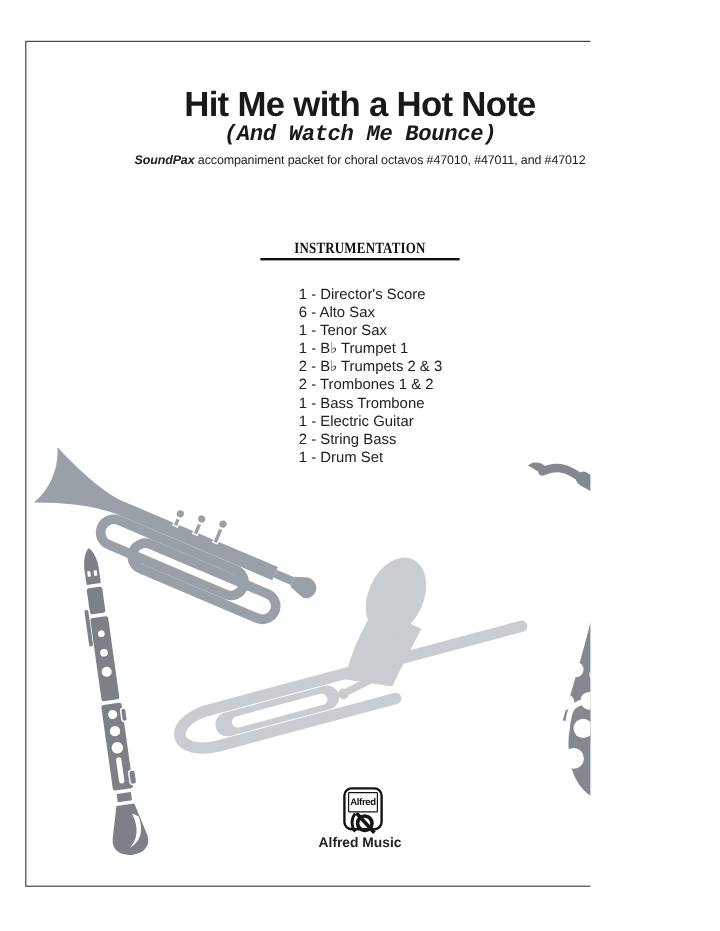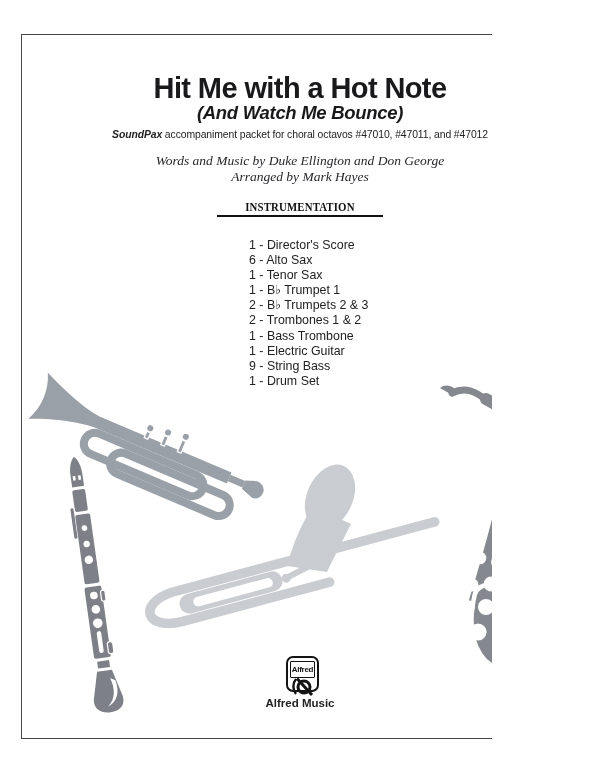--- a/index.html
+++ b/index.html
@@ -2,21 +2,21 @@
 <html><head>
 <meta charset="utf-8">
 <style>
   html,body{margin:0;padding:0;background:#fff;}
   .page{position:relative;width:492px;height:776px;background:#fff;overflow:hidden;
         font-family:"Liberation Sans","DejaVu Sans",sans-serif;color:#1c1c1e;}
   .page-frame{position:absolute;left:21px;top:34px;width:556px;height:703px;
         border:1.6px solid #44474b;}
   .centered{position:absolute;left:0;width:600px;text-align:center;}
   .title{top:72px;font-size:29px;font-weight:700;letter-spacing:-0.6px;color:#19191b;}
-  .subtitle{top:102px;font-size:18.5px;font-weight:700;font-style:italic;letter-spacing:-0.3px;color:#19191b;}
+  .subtitle{top:102px;font-size:18.5px;font-weight:700;font-style:italic;letter-spacing:-0.3px;color:#19191b;font-family:Liberation Mono, monospace;}
   .packet-note{top:129px;font-size:10.4px;letter-spacing:-0.1px;color:#222;}
   .packet-note b{font-style:italic;}
   .credits{top:153px;font-family:"Liberation Serif","DejaVu Serif",serif;
         font-style:italic;font-size:13.5px;line-height:16px;color:#26262a;}
   .instr-head{top:199px;font-size:13px;font-weight:700;letter-spacing:0.2px;color:#111;font-family:Liberation Serif, serif;}
   .instr-head span{display:inline-block;transform:scaleX(0.83);}
   .instr-rule{position:absolute;left:217px;top:215px;width:166px;height:2px;background:#111;}
   .instr-list{position:absolute;left:233px;top:222px;margin:16px;padding:0;list-style:none;
         font-size:12.4px;line-height:15.1px;color:#222;}
   .art{position:absolute;left:0;top:0;}
@@ -115,37 +115,33 @@
         <circle cx="459" cy="640" r="7.2"></circle>
           <circle cx="478" cy="632" r="8.6"></circle>
         <circle cx="500" cy="627" r="8"></circle>
       </g>
     </g>
   </svg>
 
   <h1 class="centered title" style="margin:0;">Hit Me with a Hot Note</h1>
   <div class="centered subtitle">(And Watch Me Bounce)</div>
   <div class="centered packet-note"><b>SoundPax</b><span> accompaniment packet for choral octavos #47010, #47011, and #47012</span></div>
-  <div class="centered credits">
-    <div>Words and Music by Duke Ellington and Don George</div>
-    <div>Arranged by Mark Hayes</div>
-  </div>
 
   <div class="centered instr-head"><span>INSTRUMENTATION</span></div>
   <div class="instr-rule"></div>
   <ul class="instr-list">
     <li>1 - Director's Score</li>
     <li>6 - Alto Sax</li>
     <li>1 - Tenor Sax</li>
     <li>1 - B♭ Trumpet 1</li>
     <li>2 - B♭ Trumpets 2 &amp; 3</li>
     <li>2 - Trombones 1 &amp; 2</li>
     <li>1 - Bass Trombone</li>
     <li>1 - Electric Guitar</li>
-    <li>9 - String Bass</li>
+    <li>2 - String Bass</li>
     <li>1 - Drum Set</li>
   </ul>
 
   <div class="logo-box">
     <span class="logo-word">Alfred</span>
     <svg class="logo-glyph" width="24" height="18" viewBox="0 0 24 18">
       <path d="M5,1 C1.5,5 1.5,12 5,16" fill="none" stroke="#141414" stroke-width="2.4"></path>
       <circle cx="13" cy="9" r="6" fill="none" stroke="#141414" stroke-width="3"></circle>
       <line x1="6" y1="0.5" x2="21" y2="17" stroke="#141414" stroke-width="3"></line>
     </svg>

